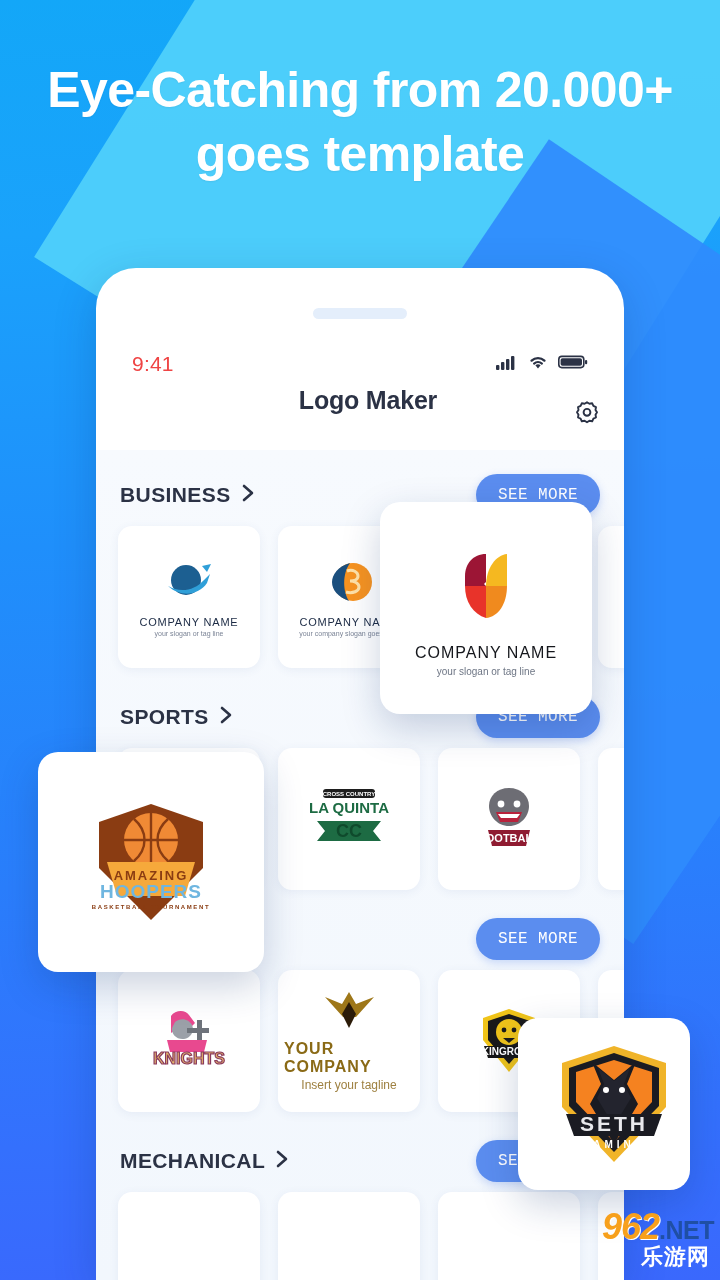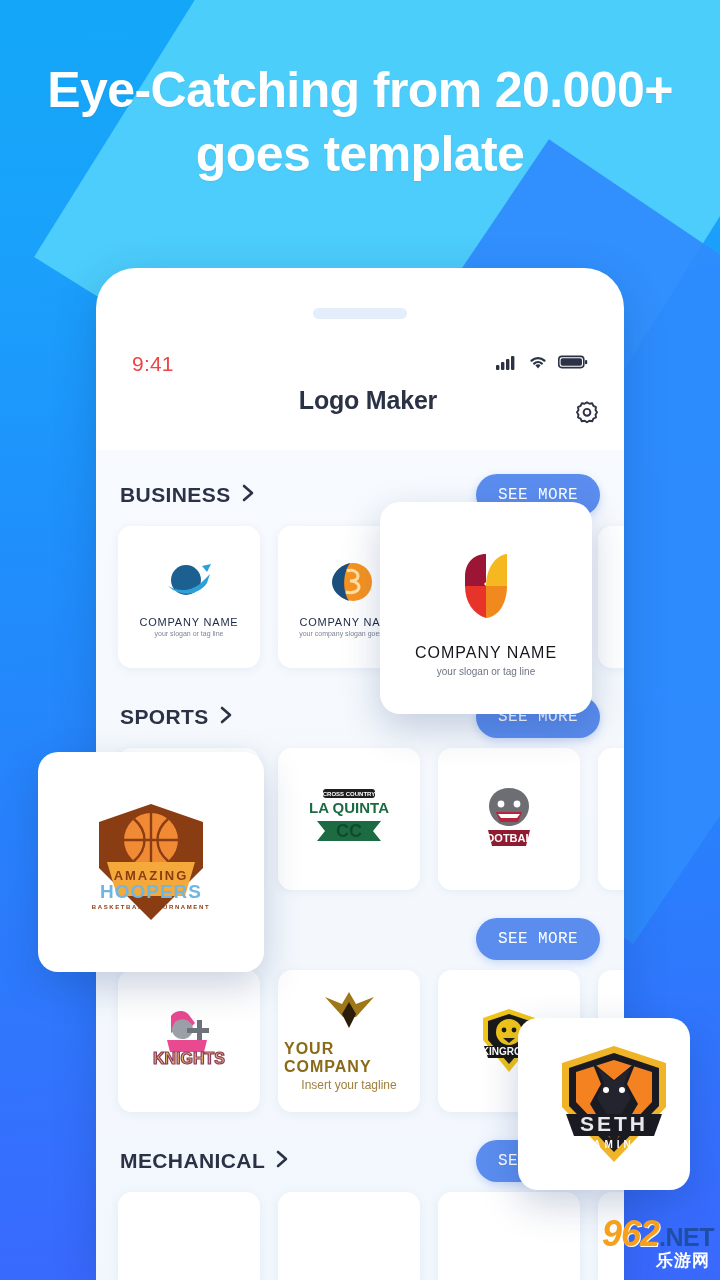--- a/index.html
+++ b/index.html
@@ -121,21 +121,21 @@
     display: flex; flex-direction: column; align-items: flex-end;
     font-family: "Liberation Sans", sans-serif;
   }
   .wm-row { display: flex; align-items: baseline; }
   .wm-962 {
     font-size: 36px; font-weight: bold; font-style: italic;
     color: #f7a01c; letter-spacing: -1px;
     text-shadow: 1px 1px 0 #fff;
   }
   .wm-net { font-size: 25px; font-weight: bold; color: #1f4fa5; letter-spacing: -.5px; margin-top: 44px; }
-  .wm-cn { font-size: 17px; font-weight: bold; color: #ffffff; letter-spacing: 1px; margin-top: -6px; margin-right: 4px;}
+  .wm-cn { font-size: 22px; font-weight: bold; color: #ffffff; letter-spacing: 1px; margin-top: -6px; margin-right: 4px;}
 </style>
 </head>
 <body>
 
 <div id="stage">
 
   <div class="diag-light"></div>
   <div class="diag-mid"></div>
 
   <div class="headline">

